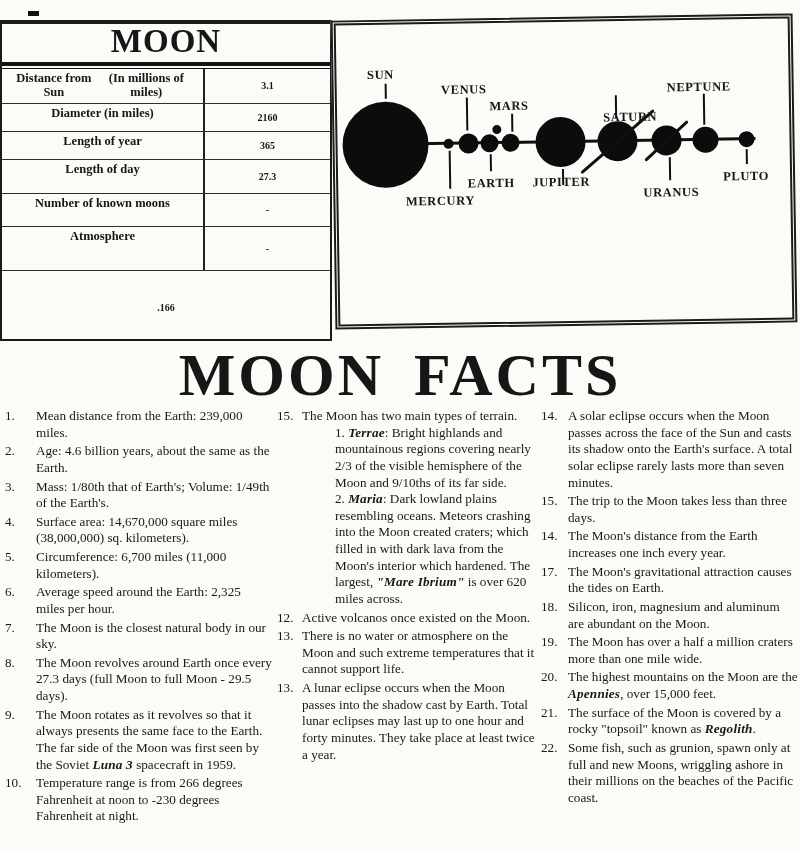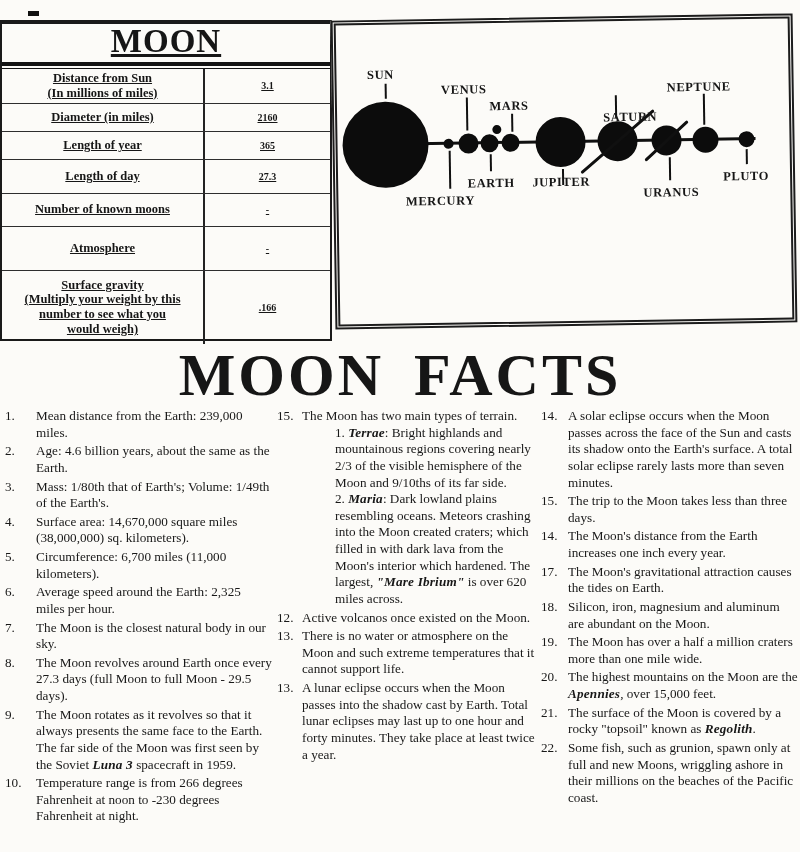--- a/index.html
+++ b/index.html
@@ -10,40 +10,39 @@
     font-family:"Liberation Serif","DejaVu Serif",serif;
   }
   
   .artifact{position:absolute;left:28px;top:11px;width:11px;height:5px;background:#111;}
 
   
   .moon-table{
     position:absolute;left:0;top:20px;width:332px;height:321px;
     border:2px solid #1a1a1a;border-top-width:4px;box-sizing:border-box;
     background:#fcfbf8;
-    text-decoration:underline;
   }
   .moon-title{
     margin:0;text-align:center;font-size:33px;font-weight:bold;letter-spacing:1px;
     padding:0 0 3px;border-bottom:4px solid #141414;line-height:1.05;
   }
   #moon-rows{border-top:1.5px solid #141414;margin-top:2px;}
   .trow{display:flex;align-items:stretch;}
   .trow + .trow{border-top:1.5px solid #2e2e2e;}
   .trow:nth-child(1){height:34px}
   .trow:nth-child(2){height:27px}
   .trow:nth-child(3){height:27px}
   .trow:nth-child(4){height:33px}
   .trow:nth-child(5){height:32px}
   .trow:nth-child(6){height:43px}
   .trow:nth-child(7){height:73px}
   .tlabel{
     width:203px;box-sizing:border-box;border-right:2px solid #222;
     text-align:center;font-weight:bold;font-size:12.5px;line-height:1.18;
-    padding:2px 8px;display:flex;flex-direction:column;justify-content:center;
+    padding:2px 8px;display:flex;justify-content:center;
   }
   .tvalue{flex:1;display:flex;align-items:center;justify-content:center;
     font-weight:bold;font-size:10px;}
 
   
   .diagram-box{
     position:absolute;left:333px;top:17px;width:462px;height:309px;
     border:5px double #1c1c1c;box-sizing:border-box;background:#fcfbf8;
     transform:rotate(-0.9deg);
   }
@@ -116,26 +115,20 @@
           </div>
           <div class="tvalue">-</div>
         </div>
         <div class="trow">
           <div class="tlabel">
             <div>Atmosphere</div>
           </div>
           <div class="tvalue">-</div>
         </div>
         <div class="trow">
-          <div class="tlabel">
-            <div>Surface gravity</div>
-            <div>(Multiply your weight by this</div>
-            <div>number to see what you</div>
-            <div>would weigh)</div>
-          </div>
           <div class="tvalue">.166</div>
         </div>
       </div>
   </section>
 
   <section class="diagram-box">
     <div id="diagram-canvas" class="diagram-canvas">
         <div class="orbit-line"></div>
         <div class="planet" style="left: 10px; top: 82px; width: 86px; height: 86px;"></div>
         <div class="connector" style="left: 53px; top: 64px; height: 15px;"></div>

